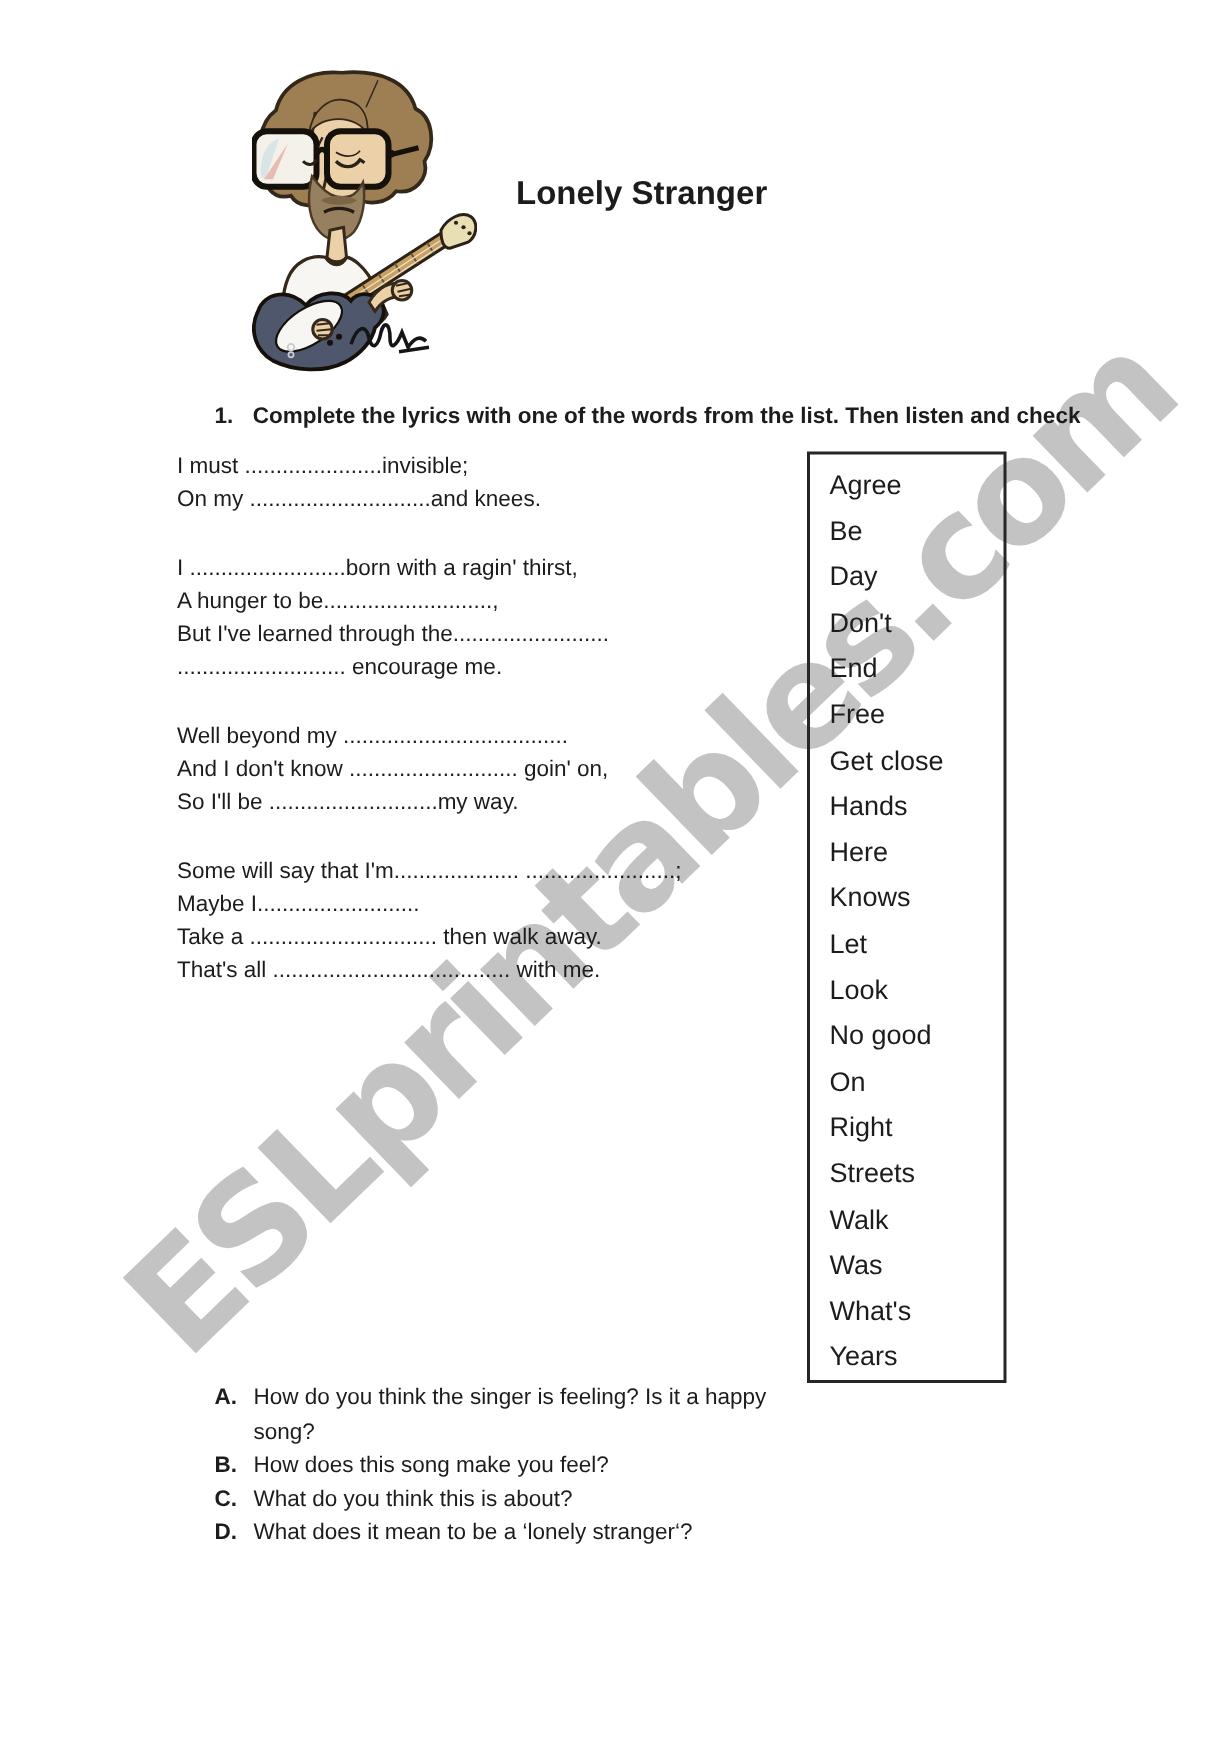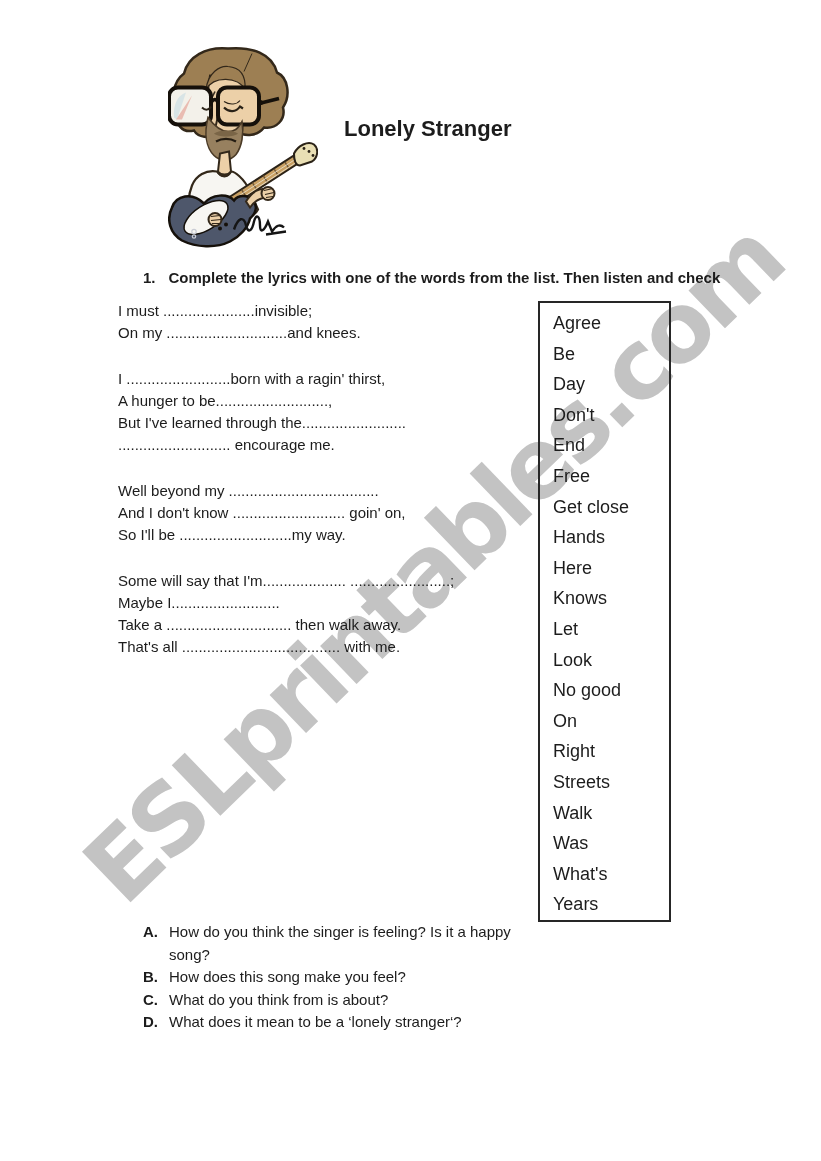--- a/index.html
+++ b/index.html
@@ -172,21 +172,21 @@
       <div class="question">
         <span class="q-letter">A.</span>
         <span class="q-text">How do you think the singer is feeling? Is it a happy song?</span>
       </div>
       <div class="question">
         <span class="q-letter">B.</span>
         <span class="q-text">How does this song make you feel?</span>
       </div>
       <div class="question">
         <span class="q-letter">C.</span>
-        <span class="q-text">What do you think from is about?</span>
+        <span class="q-text">What do you think this is about?</span>
       </div>
       <div class="question">
         <span class="q-letter">D.</span>
         <span class="q-text">What does it mean to be a ‘lonely stranger‘?</span>
       </div>
     </div>
 
   </div>
 </div>
 

